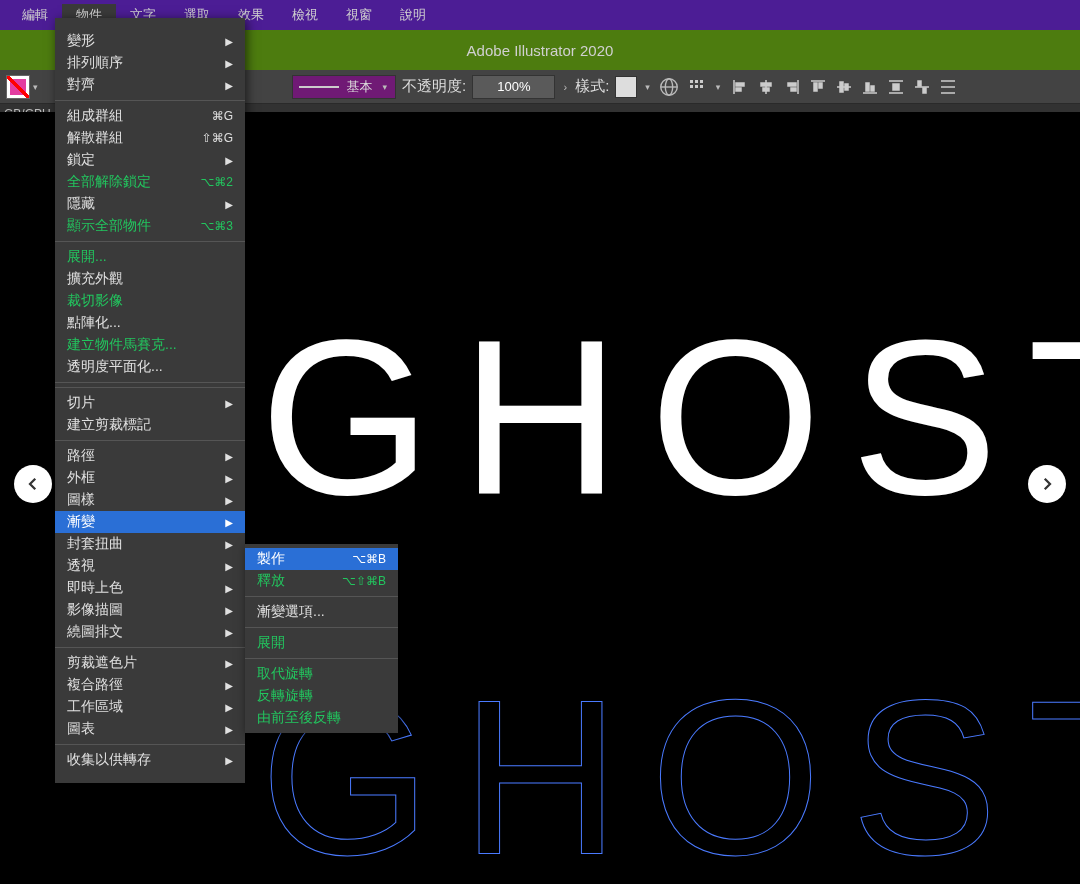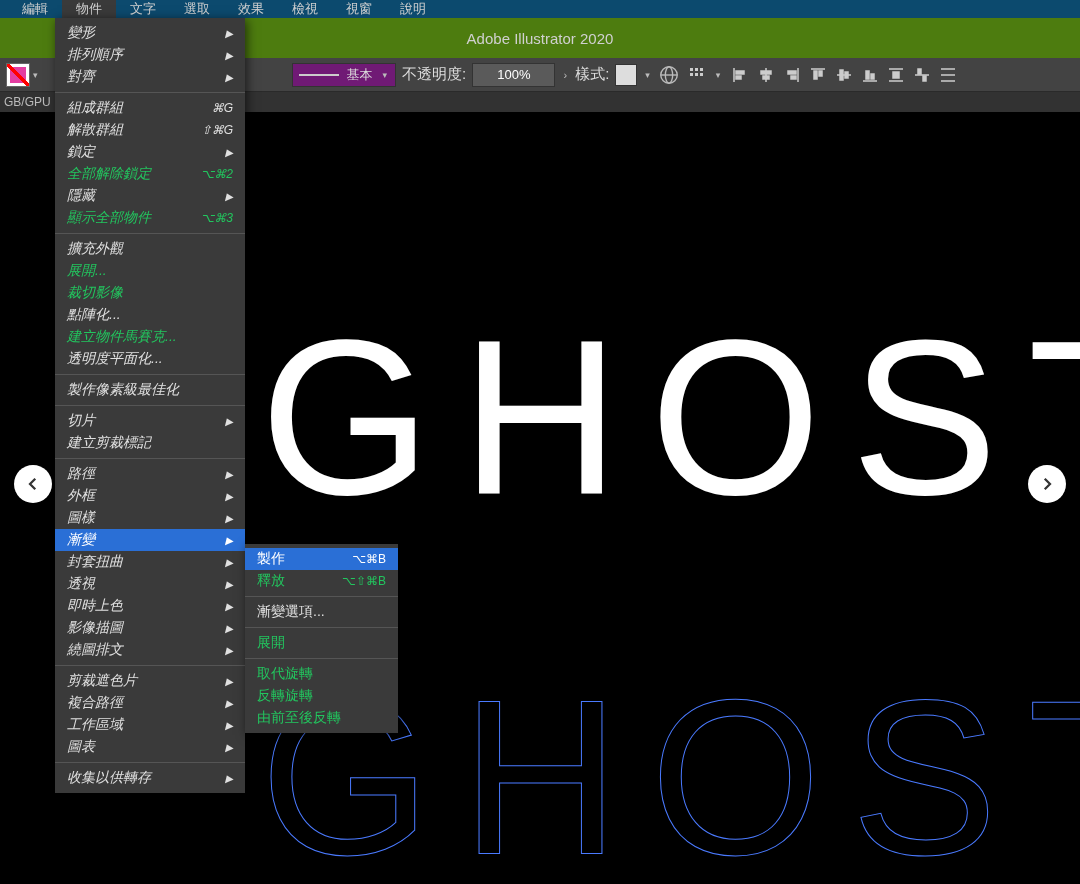--- a/index.html
+++ b/index.html
@@ -1,18 +1,18 @@
 <!DOCTYPE html>
 <html><head>
 <meta charset="utf-8">
 <style>
 * { margin: 0; padding: 0; box-sizing: border-box; font-family: Arial, "Microsoft JhengHei", sans-serif; }
 body { background: #000; width: 1080px; height: 884px; overflow: hidden; position: relative; }
 
-.menubar { background: #0c4a6e; height: 18px; display: flex; align-items: center; padding-left: 8px; }
+.menubar { background: #4c1d95; height: 30px; display: flex; align-items: center; padding-left: 8px; }
 .menubar-item { color: #d0d0d0; font-size: 13px; padding: 2px 14px; cursor: default; white-space: nowrap; }
 .menubar-item.active { background: #3a3a3a; }
 
 .title-bar { background: #4d7c0f; height: 40px; display: flex; align-items: center; justify-content: center; }
 .title-text { color: #d0d0d0; font-size: 15px; }
 
 .control-bar { background: #434343; height: 34px; display: flex; align-items: center; padding: 0 6px; gap: 6px; border-bottom: 1px solid #2a2a2a; }
 .swatch-group { display: flex; align-items: center; gap: 1px; }
 .swatch { width: 24px; height: 24px; border: 1px solid #666; }
 .swatch.none { background: #fff; position: relative; }
@@ -34,21 +34,21 @@
 .align-btn svg { width: 18px; height: 18px; }
 
 .doc-tab-bar { background: #323232; height: 20px; color: #bbb; font-size: 12px; padding-left: 4px; display: flex; align-items: center; }
 
 .canvas { position: absolute; top: 112px; left: 0; right: 0; bottom: 0; background: #000; }
 .ghost-text { position: absolute; color: #fff; font-size: 220px; font-weight: 500; letter-spacing: 30px; font-family: "Arial", sans-serif; white-space: nowrap; }
 .ghost1 { top: 180px; left: 260px; }
 .ghost2 { top: 540px; left: 260px; color: transparent; -webkit-text-stroke: 1px #4a7aff; }
 
 
-.dropdown { position: absolute; top: 18px; left: 55px; width: 190px; background: #3a3a3a; box-shadow: 2px 2px 10px rgba(0,0,0,.6); z-index: 100; padding: 4px 0; font-style: italic; }
+.dropdown { position: absolute; top: 18px; left: 55px; width: 190px; background: #3a3a3a; box-shadow: 2px 2px 10px rgba(0,0,0,.6); z-index: 100; padding: 12px 0; }
 .submenu { position: absolute; top: 544px; left: 245px; width: 153px; background: #3a3a3a; box-shadow: 2px 2px 10px rgba(0,0,0,.6); z-index: 100; padding: 4px 0; }
 .menu-item { display: flex; align-items: center; justify-content: space-between; padding: 2px 12px; color: #e0e0e0; font-size: 14px; min-height: 20px; cursor: default; }
 .menu-item.disabled { color: #22c55e; }
 .menu-item.highlight { background: #2a6fd6; color: #fff; }
 .menu-item .arrow { font-size: 10px; color: inherit; }
 .menu-item .shortcut { font-size: 12px; color: inherit; }
 .menu-sep { height: 1px; background: #555; margin: 4px 0; }
 
 
 .nav-circle { position: absolute; width: 38px; height: 38px; border-radius: 50%; background: #fff; display: flex; align-items: center; justify-content: center; box-shadow: 0 2px 6px rgba(0,0,0,.4); top: 465px; z-index: 200; }
@@ -221,42 +221,39 @@
     </div>
     <div class="menu-item">
       <span>隱藏</span>
       <span class="arrow">▶</span>
     </div>
     <div class="menu-item disabled">
       <span>顯示全部物件</span>
       <span class="shortcut">⌥⌘3</span>
     </div>
     <div class="menu-sep"></div>
+    <div class="menu-item disabled">
+      <span>展開...</span>
+    </div>
     <div class="menu-item">
       <span>擴充外觀</span>
     </div>
     <div class="menu-item disabled">
-      <span>展開...</span>
-    </div>
-    <div class="menu-item disabled">
       <span>裁切影像</span>
     </div>
     <div class="menu-item">
       <span>點陣化...</span>
     </div>
     <div class="menu-item disabled">
       <span>建立物件馬賽克...</span>
     </div>
     <div class="menu-item">
       <span>透明度平面化...</span>
     </div>
     <div class="menu-sep"></div>
-    <div class="menu-item">
-      <span>製作像素級最佳化</span>
-    </div>
     <div class="menu-sep"></div>
     <div class="menu-item">
       <span>切片</span>
       <span class="arrow">▶</span>
     </div>
     <div class="menu-item">
       <span>建立剪裁標記</span>
     </div>
     <div class="menu-sep"></div>
     <div class="menu-item">

